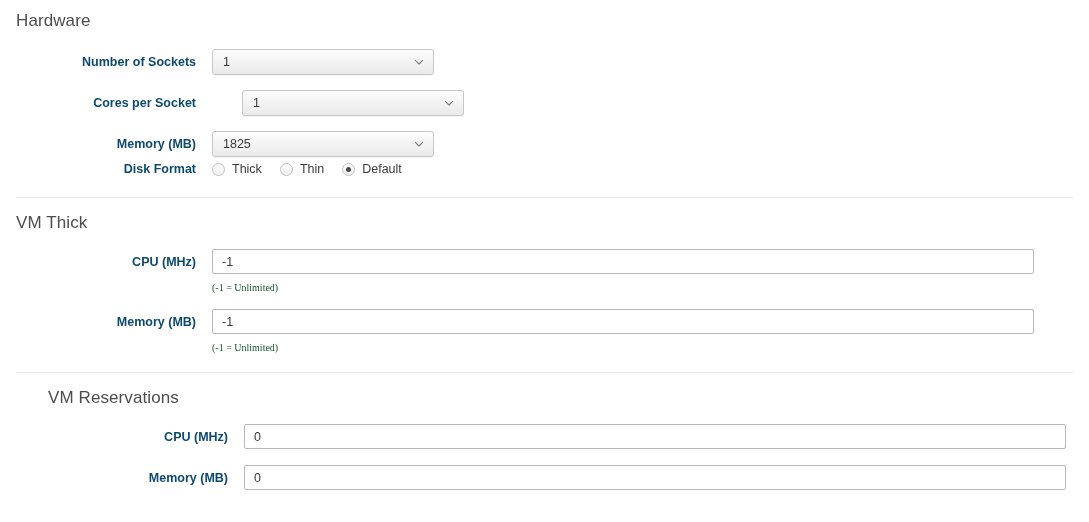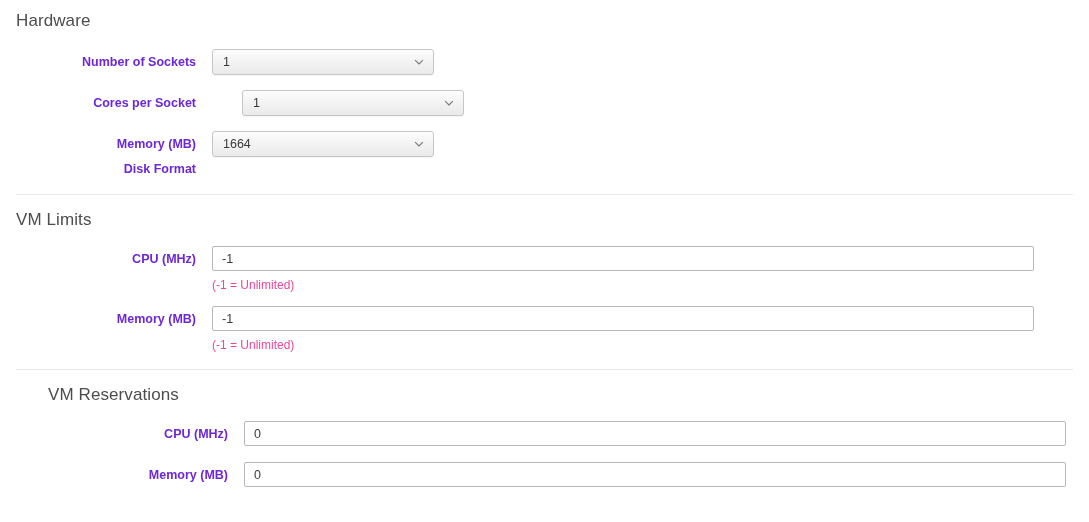--- a/index.html
+++ b/index.html
@@ -48,21 +48,21 @@
     display: flex;
     align-items: flex-start;
     padding-left: 16px;
   }
   .form-label {
     width: 196px;
     flex: 0 0 196px;
     text-align: right;
     font-weight: bold;
     font-size: 12.5px;
-    color: #6d28d9;
+    color: #0c4a6e;
     padding-right: 16px;
     box-sizing: border-box;
     line-height: 16px;
     white-space: nowrap;
   }
   .form-control {
     flex: 1 1 auto;
     min-width: 0;
   }
 
@@ -153,25 +153,26 @@
     border-radius: 2px;
     background: #ffffff;
     font-family: "Liberation Sans", sans-serif;
     font-size: 12.5px;
     color: #3a3a3a;
     padding: 0 9px;
     outline: none;
     line-height: 23px;
   }
   .help-text {
-    font-size: 12px;
-    color: #ec4899;
+    font-size: 10px;
+    color: #14532d;
     line-height: 14px;
     padding-top: 7px;
     white-space: nowrap;
+    font-family: Liberation Serif, serif;
   }
 </style>
 </head>
 <body>
 
 <div class="form-page">
 
   <div class="section" style="padding-top:11px;">
     <div class="section-title">Hardware</div>
 
@@ -200,39 +201,55 @@
             </svg>
           </span>
         </div>
       </div>
     </div>
 
     <div class="form-row" style="margin-top:15px;">
       <div class="form-label" style="padding-top:5px;">Memory (MB)</div>
       <div class="form-control">
         <div class="select-box">
-          <span class="select-value">1664</span>
+          <span class="select-value">1825</span>
           <span class="select-arrow">
             <svg viewBox="0 0 10 10" width="10" height="10" aria-hidden="true">
               <path d="M1.4 3.4 L5 7 L8.6 3.4" fill="none" stroke="#7a7a7a" stroke-width="1.1" stroke-linecap="round" stroke-linejoin="round"></path>
             </svg>
           </span>
         </div>
       </div>
     </div>
 
     <div class="form-row" style="">
       <div class="form-label" style="padding-top:4px;">Disk Format</div>
+      <div class="form-control">
+        <div class="radio-group">
+          <label class="radio-item">
+            <span class="radio-mark"></span>
+            <span class="radio-label">Thick</span>
+          </label>
+          <label class="radio-item">
+            <span class="radio-mark"></span>
+            <span class="radio-label">Thin</span>
+          </label>
+          <label class="radio-item">
+            <span class="radio-mark checked"></span>
+            <span class="radio-label">Default</span>
+          </label>
+        </div>
+      </div>
     </div>
   </div>
 
   <div class="section-divider" style="margin-top:17px;"></div>
 
   <div class="section" style="padding-top:15px;">
-    <div class="section-title">VM Limits</div>
+    <div class="section-title">VM Thick</div>
 
     <div class="form-row" style="margin-top:16px;">
       <div class="form-label" style="padding-top:5px;">CPU (MHz)</div>
       <div class="form-control">
         <input class="text-input" type="text" value="-1" style="">
         <div class="help-text">(-1 = Unlimited)</div>
       </div>
     </div>
 
     <div class="form-row" style="margin-top:14px;">

